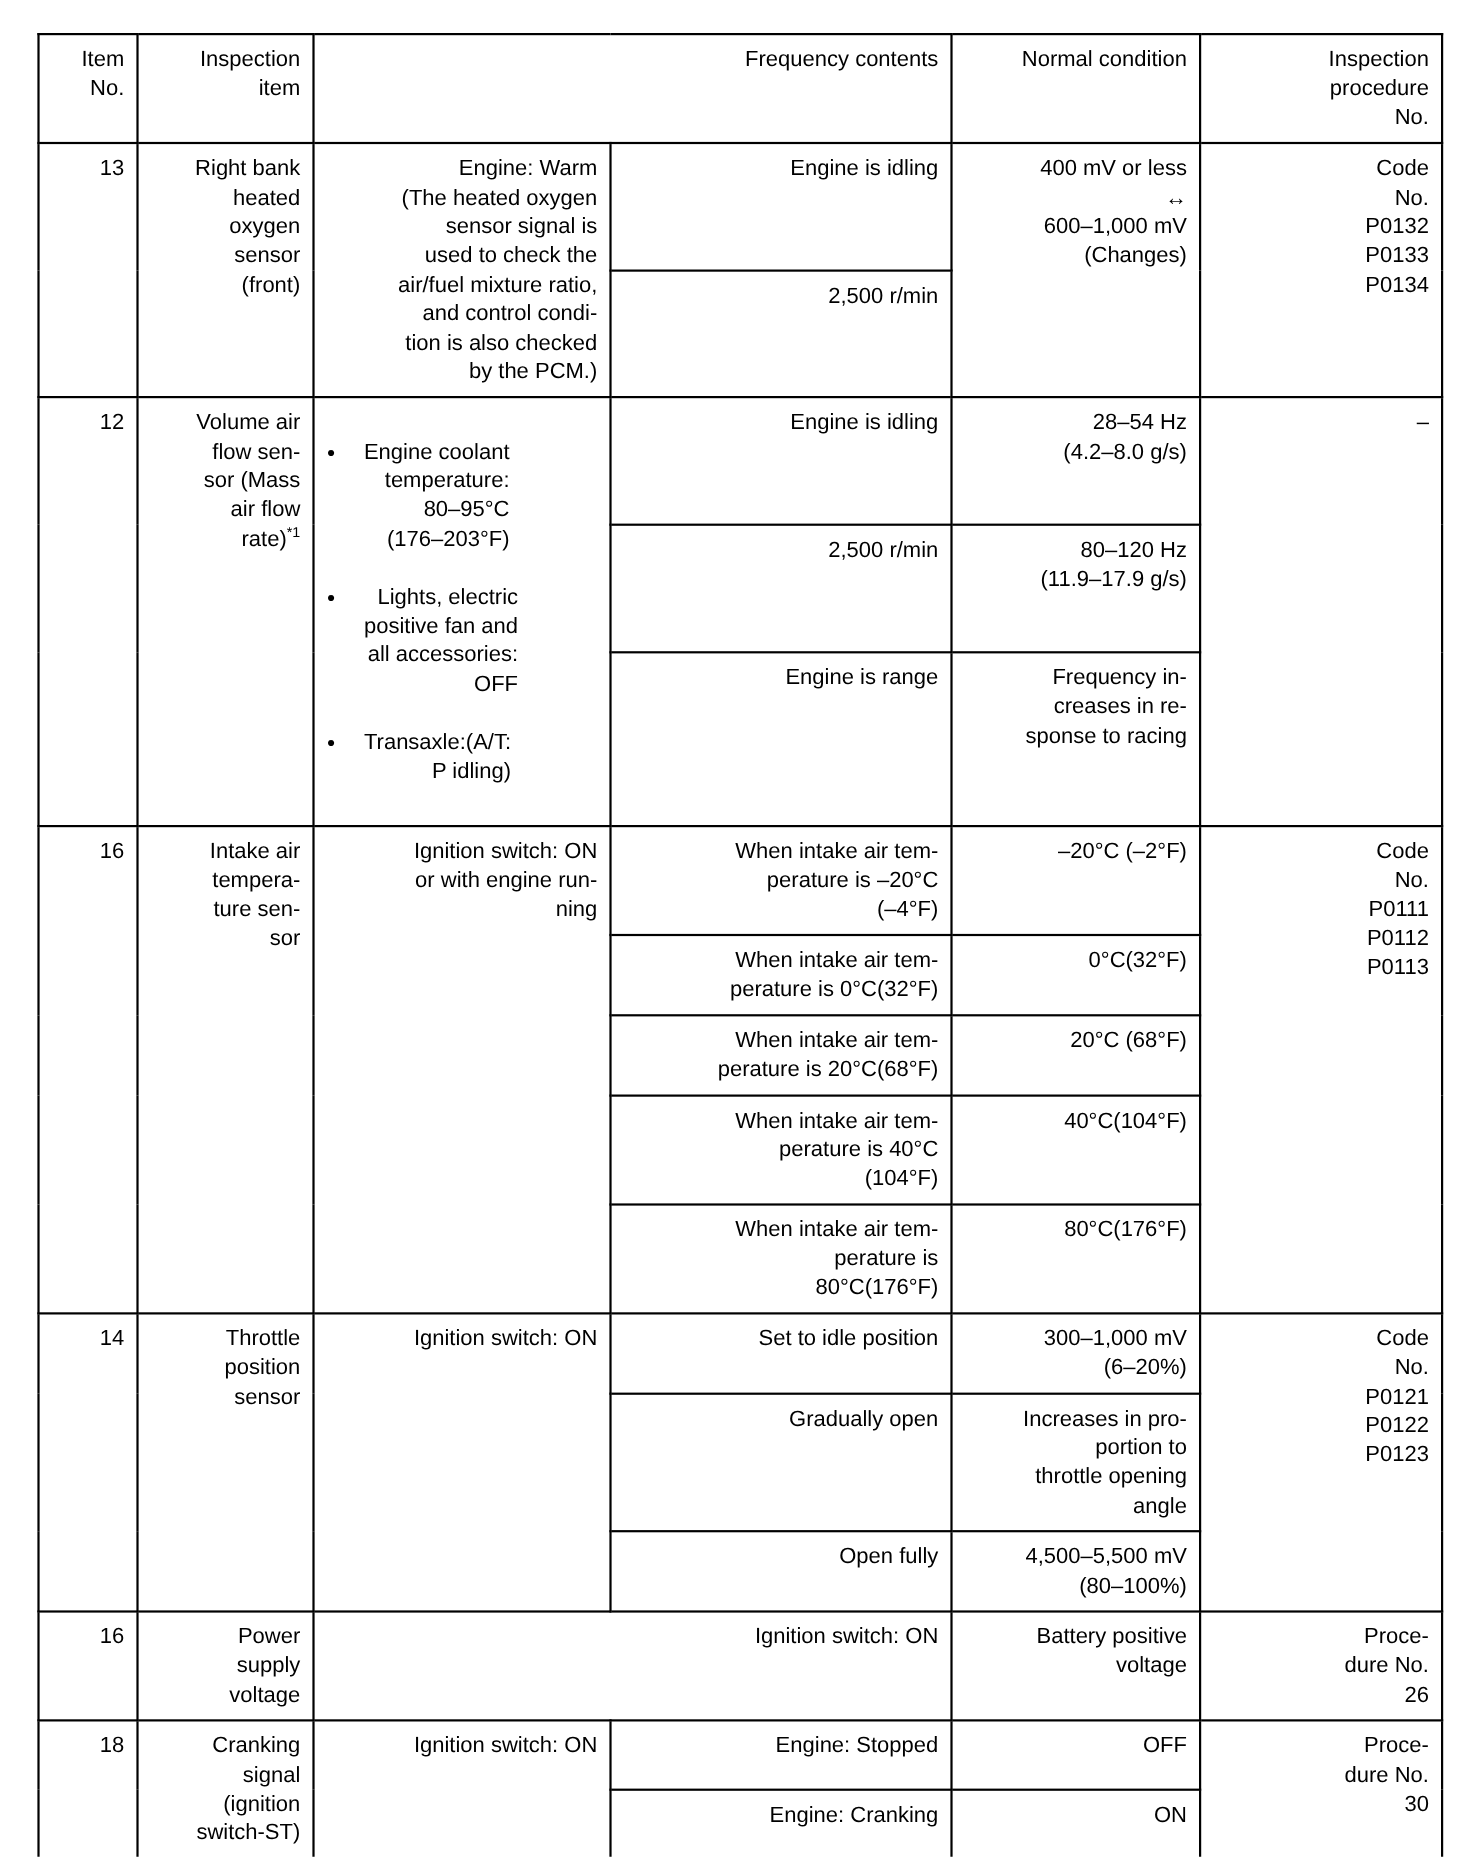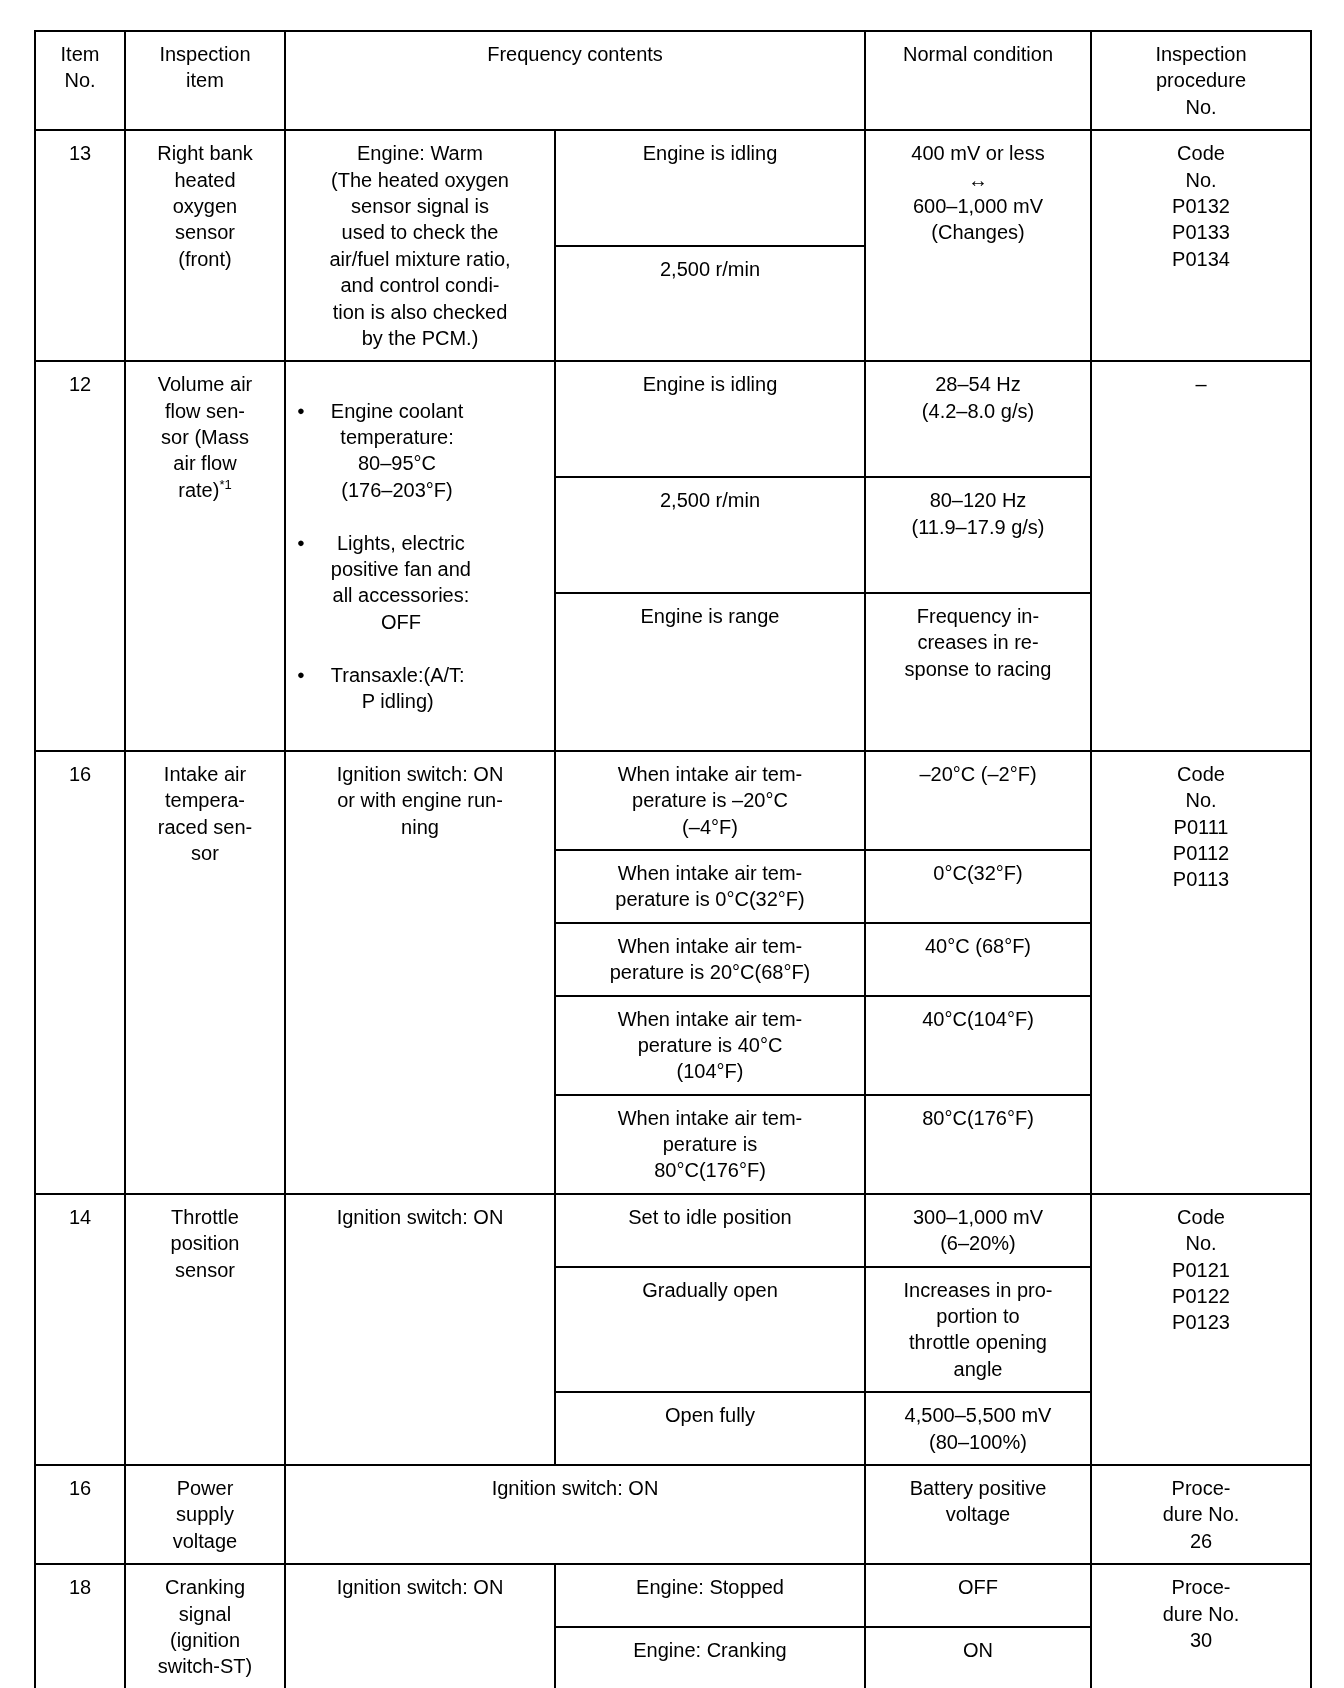--- a/index.html
+++ b/index.html
@@ -24,21 +24,21 @@
   }
   col.c1 { width: 90px; }
   col.c2 { width: 160px; }
   col.c3 { width: 270px; }
   col.c4 { width: 310px; }
   col.c5 { width: 226px; }
   col.c6 { width: 220px; }
   th, td {
     border: 2px solid #000000;
     vertical-align: top;
-    text-align: center;
+    text-align: right;
     font-weight: normal;
     padding: 9px 11px;
     white-space: pre-line;
     overflow: hidden;
   }
   sup {
     font-size: 0.65em;
     line-height: 0;
   }
   .bullet {
@@ -154,21 +154,21 @@
       <td>Engine is range</td>
       <td>Frequency in-
 creases in re-
 sponse to racing</td>
     </tr>
 
     <tr>
       <td rowspan="5">16</td>
       <td rowspan="5">Intake air
 tempera-
-raced sen-
+ture sen-
 sor</td>
       <td rowspan="5">Ignition switch: ON
 or with engine run-
 ning</td>
       <td>When intake air tem-
 perature is –20°C
 (–4°F)</td>
       <td>–20°C (–2°F)</td>
       <td rowspan="5">Code
 No.
@@ -177,21 +177,21 @@
 P0113</td>
     </tr>
     <tr>
       <td>When intake air tem-
 perature is 0°C(32°F)</td>
       <td>0°C(32°F)</td>
     </tr>
     <tr>
       <td>When intake air tem-
 perature is 20°C(68°F)</td>
-      <td>40°C (68°F)</td>
+      <td>20°C (68°F)</td>
     </tr>
     <tr>
       <td>When intake air tem-
 perature is 40°C
 (104°F)</td>
       <td>40°C(104°F)</td>
     </tr>
     <tr>
       <td>When intake air tem-
 perature is

